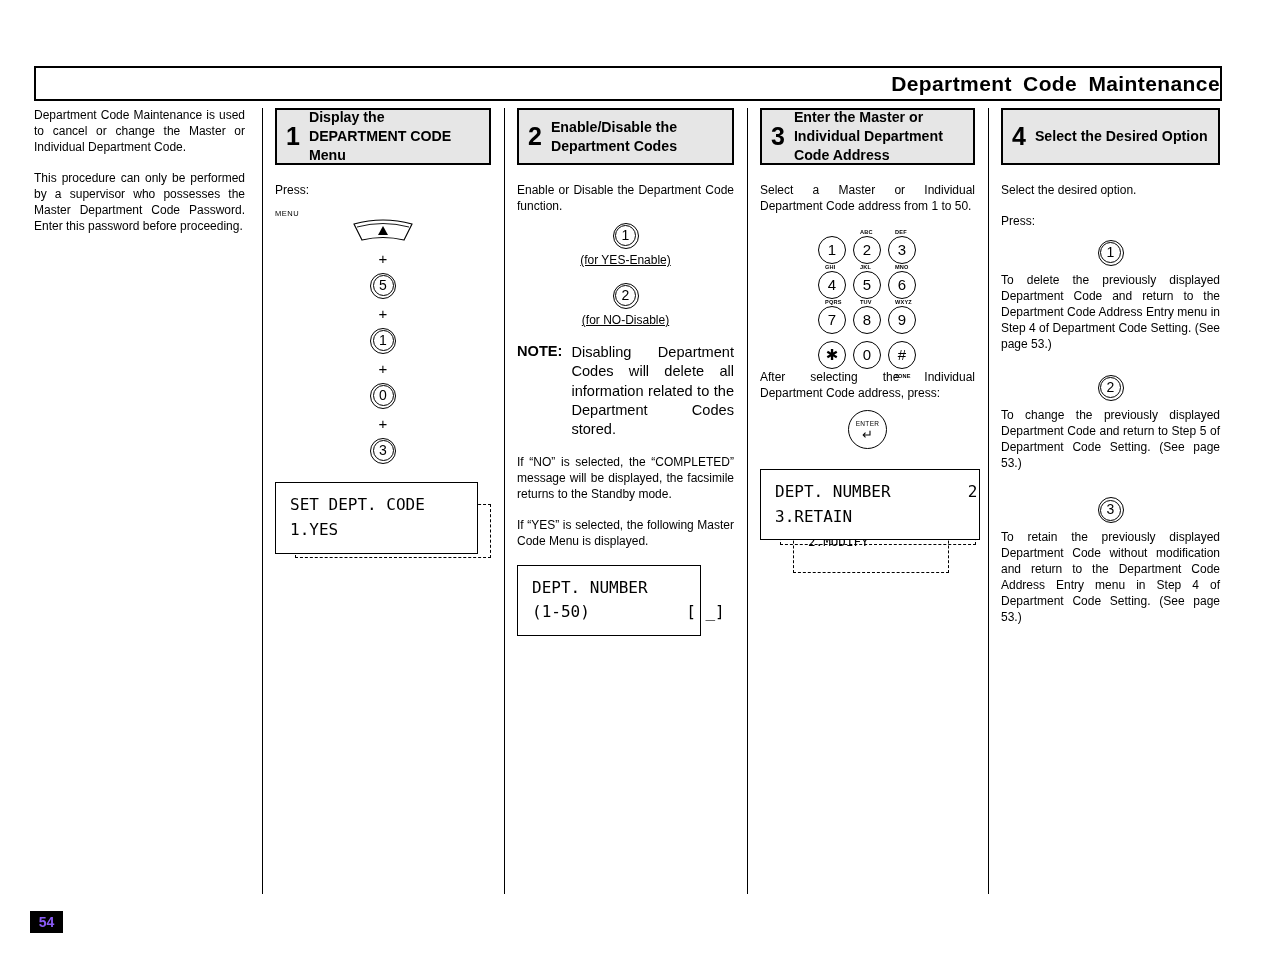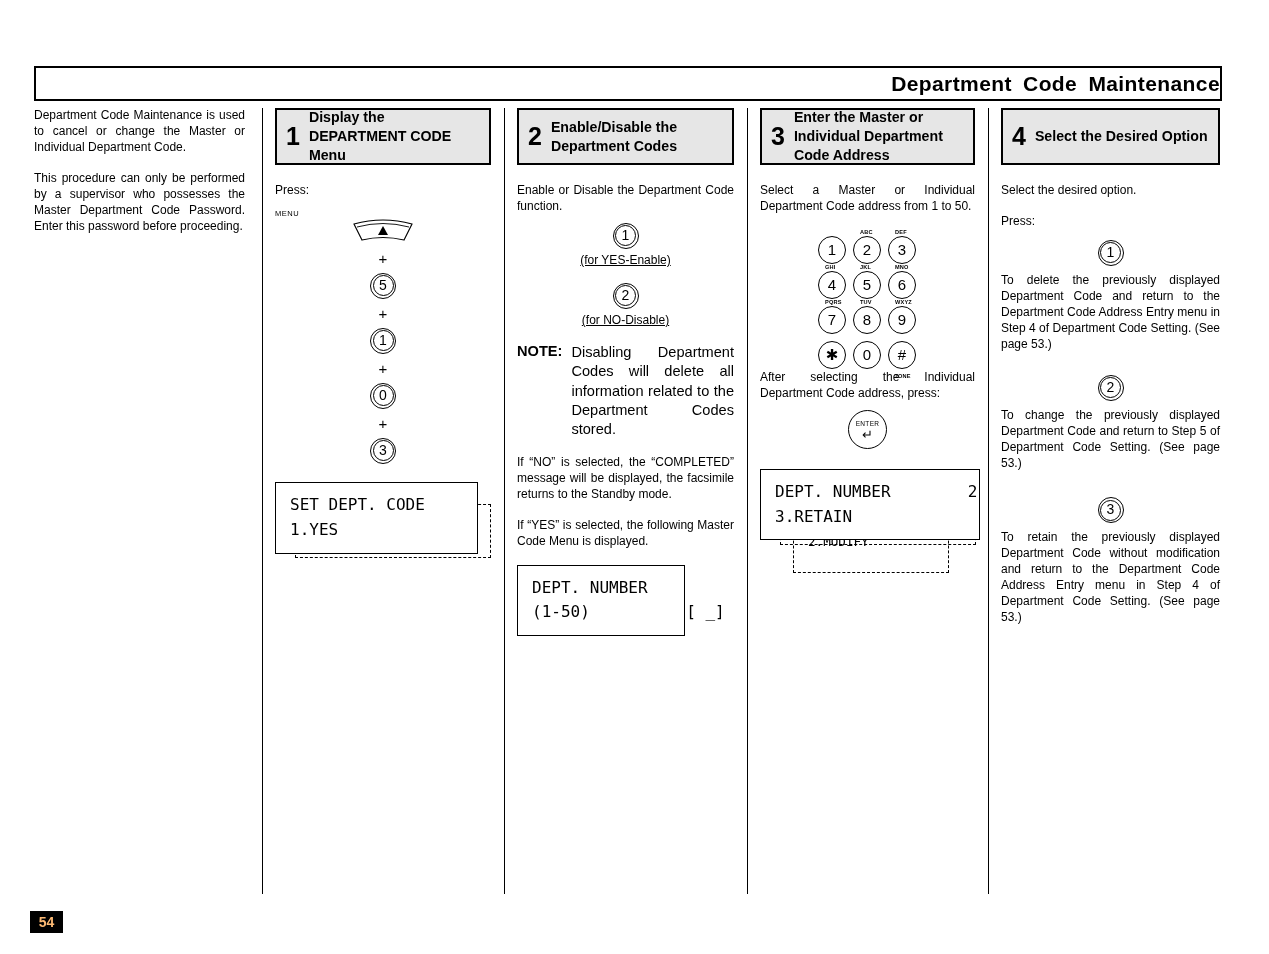--- a/index.html
+++ b/index.html
@@ -189,21 +189,21 @@
     line-height: 1.55;
     white-space: pre;
     padding: 10px 12px 10px 14px;
   }
 
   
   .page-badge {
     position: absolute;
     left: 30px; top: 911px;
     width: 33px; height: 22px;
-    background: #000; color: #fdba74;
+    background: #000; color: #8b5cf6;
     font-size: 14px; font-weight: bold;
     display: flex; align-items: center; justify-content: center;
   }
 </style>
 </head>
 <body>
 
 <div class="page">
 
   <div class="title-bar">
@@ -280,21 +280,21 @@
 
       <div class="nowrap-note" style="margin-bottom:15px;">
         <div class="note-label">NOTE:</div>
         <div class="note-body">Disabling Department Codes will delete all information related to the Department Codes stored.</div>
       </div>
 
       <p class="body">If “NO” is selected, the “COMPLETED” message will be displayed, the facsimile returns to the Standby mode.</p>
       <p class="body">If “YES” is selected, the following Master Code Menu is displayed.</p>
 
       <div class="lcd-wrap" style="margin-top:14px;">
-        <div class="lcd" style="width:168px;"><div>DEPT. NUMBER</div><div>(1-50)          [ _]</div></div>
+        <div class="lcd" style="width:184px;"><div>DEPT. NUMBER</div><div>(1-50)          [ _]</div></div>
       </div>
 
       <div class="divider" style="right:0;"></div>
     </div>
 
     <div class="col col-3">
       <div class="step-box">
         <div class="step-num">3</div>
         <div class="step-title">Enter the Master or Individual Department Code Address</div>
       </div>

